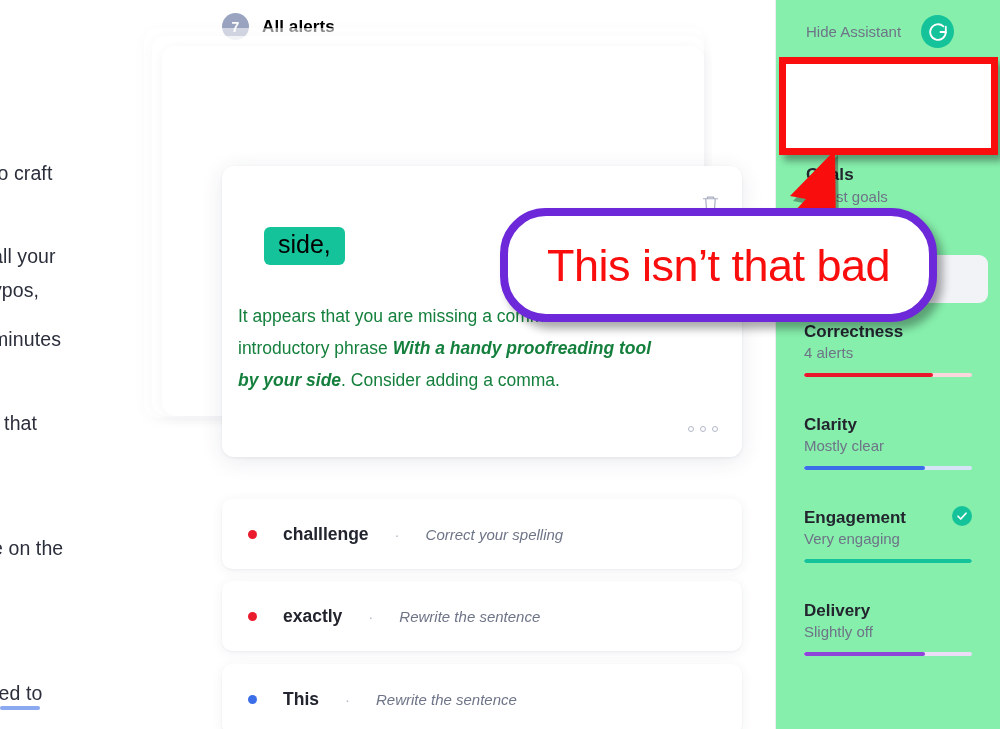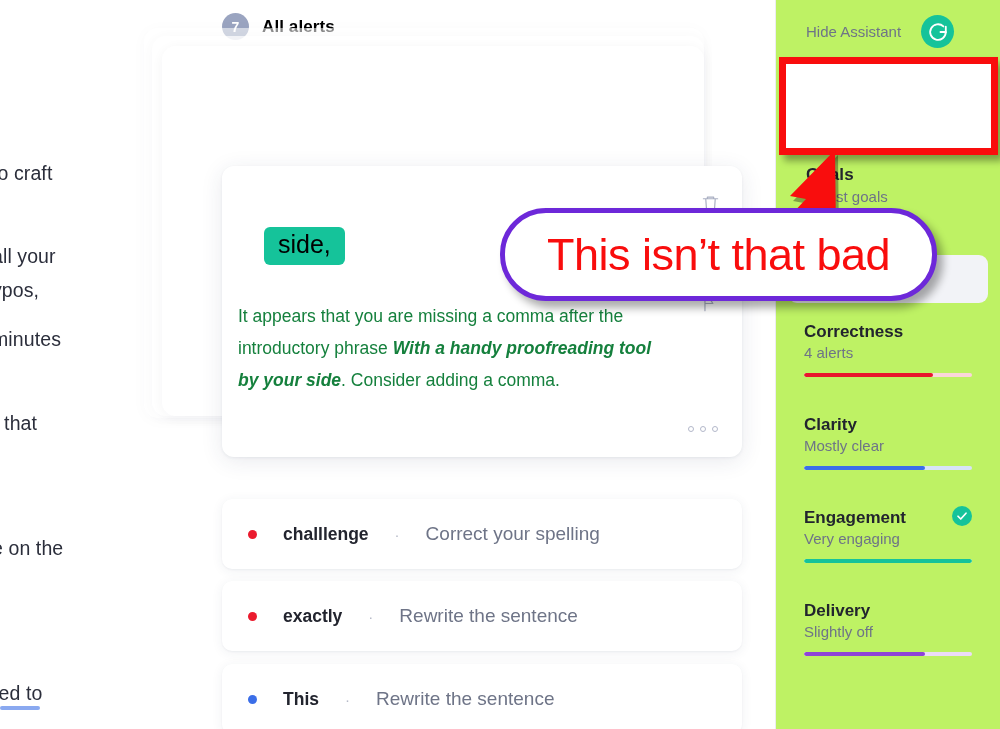--- a/index.html
+++ b/index.html
@@ -73,24 +73,24 @@
   .dots-menu i { width: 6px; height: 6px; border-radius: 50%; border: 1.4px solid #b3b8ca; display: block; }
 
   .mini-card {
     position: absolute; left: 104px; width: 520px; height: 70px;
     background: #fff; border-radius: 10px;
     box-shadow: 0 2px 12px rgba(40,50,90,.07), 0 1px 2px rgba(40,50,90,.05);
     display: flex; align-items: center; padding-left: 26px; gap: 26px;
   }
   .mini-word { font-size: 17.5px; font-weight: 700; color: #22242e; }
   .mini-sep { font-size: 15px; color: #b6bac8; }
-  .mini-action { font-size: 19px; color: #6e7487; }
-
-  
-  .sidebar { position: absolute; left: 775px; top: 0; width: 225px; height: 729px; background:#bef264; }
+  .mini-action { font-size: 15px; color: #6e7487; font-style: italic; }
+
+  
+  .sidebar { position: absolute; left: 775px; top: 0; width: 225px; height: 729px; background:#86efac; }
   .sb-divider { position: absolute; left: 0; top: 0; width: 1px; height: 729px; background: #ececf1; }
 
   .hide-row { position: absolute; left: 31px; top: 15px; display: flex; align-items: center; gap: 20px; }
   .hide-label { font-size: 15px; color: #6e7487; }
   .glogo {
     width: 33px; height: 33px; border-radius: 50%; background: #15c39a;
     display: flex; align-items: center; justify-content: center;
   }
 
   .sb-block { position: absolute; left: 31px; width: 178px; }
@@ -116,22 +116,22 @@
   }
 
   
   .anno { position: absolute; left: 0; top: 0; width: 1000px; height: 729px; pointer-events: none; }
   .anno-box {
     position: absolute; left: 779px; top: 57px; width: 219px; height: 98px;
     border: 7px solid #f90d0d; background: #ffffff;
     box-shadow: 5px 6px 7px rgba(0,0,0,.35);
   }
   .anno-bubble {
-    position: absolute; left: 500px; top: 208px; width: 437px; height: 93px;
-    border: 5px solid #6d28d9; border-radius: 46px; background: #fff;
+    position: absolute; left: 500px; top: 208px; width: 437px; height: 114px;
+    border: 8px solid #6d28d9; border-radius: 46px; background: #fff;
     box-shadow: 6px 7px 8px rgba(0,0,0,.33);
     display: flex; align-items: center; justify-content: center;
   }
   .anno-text {
     color: #f90d0d; font-size: 45px; line-height: 1;
     font-family: "Liberation Sans", sans-serif; letter-spacing: -.5px;
   }
 </style>
 </head>
 <body>

